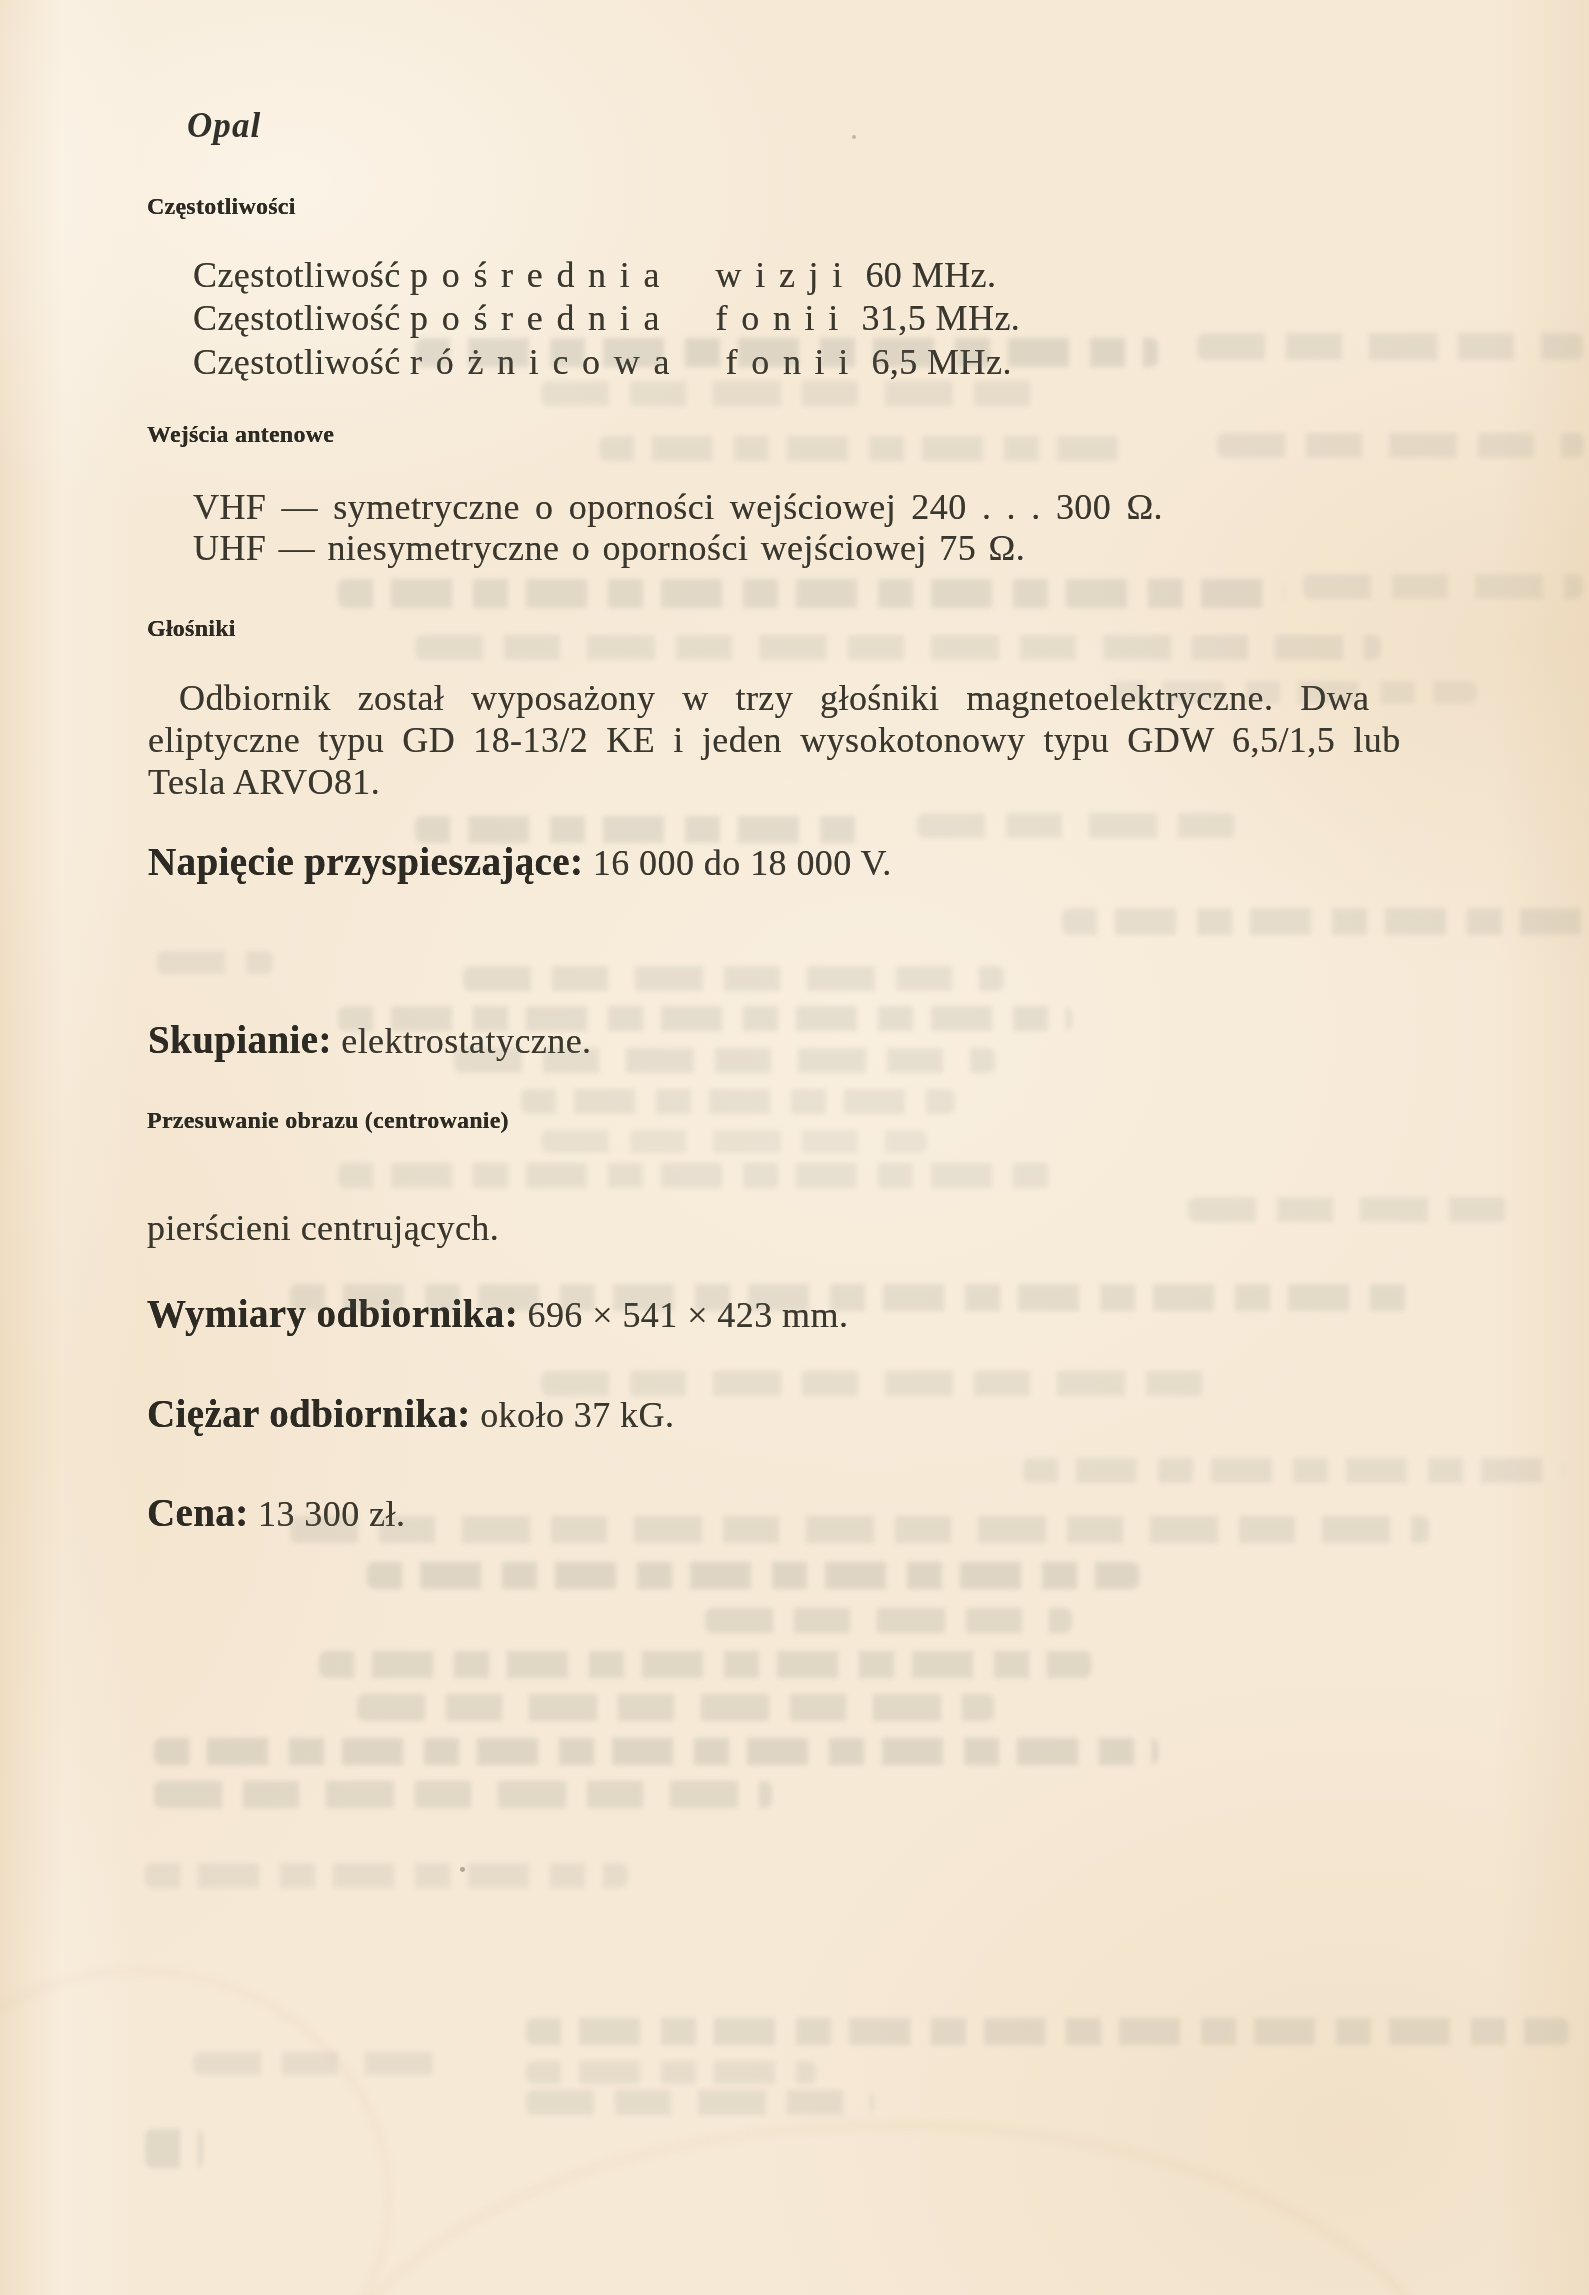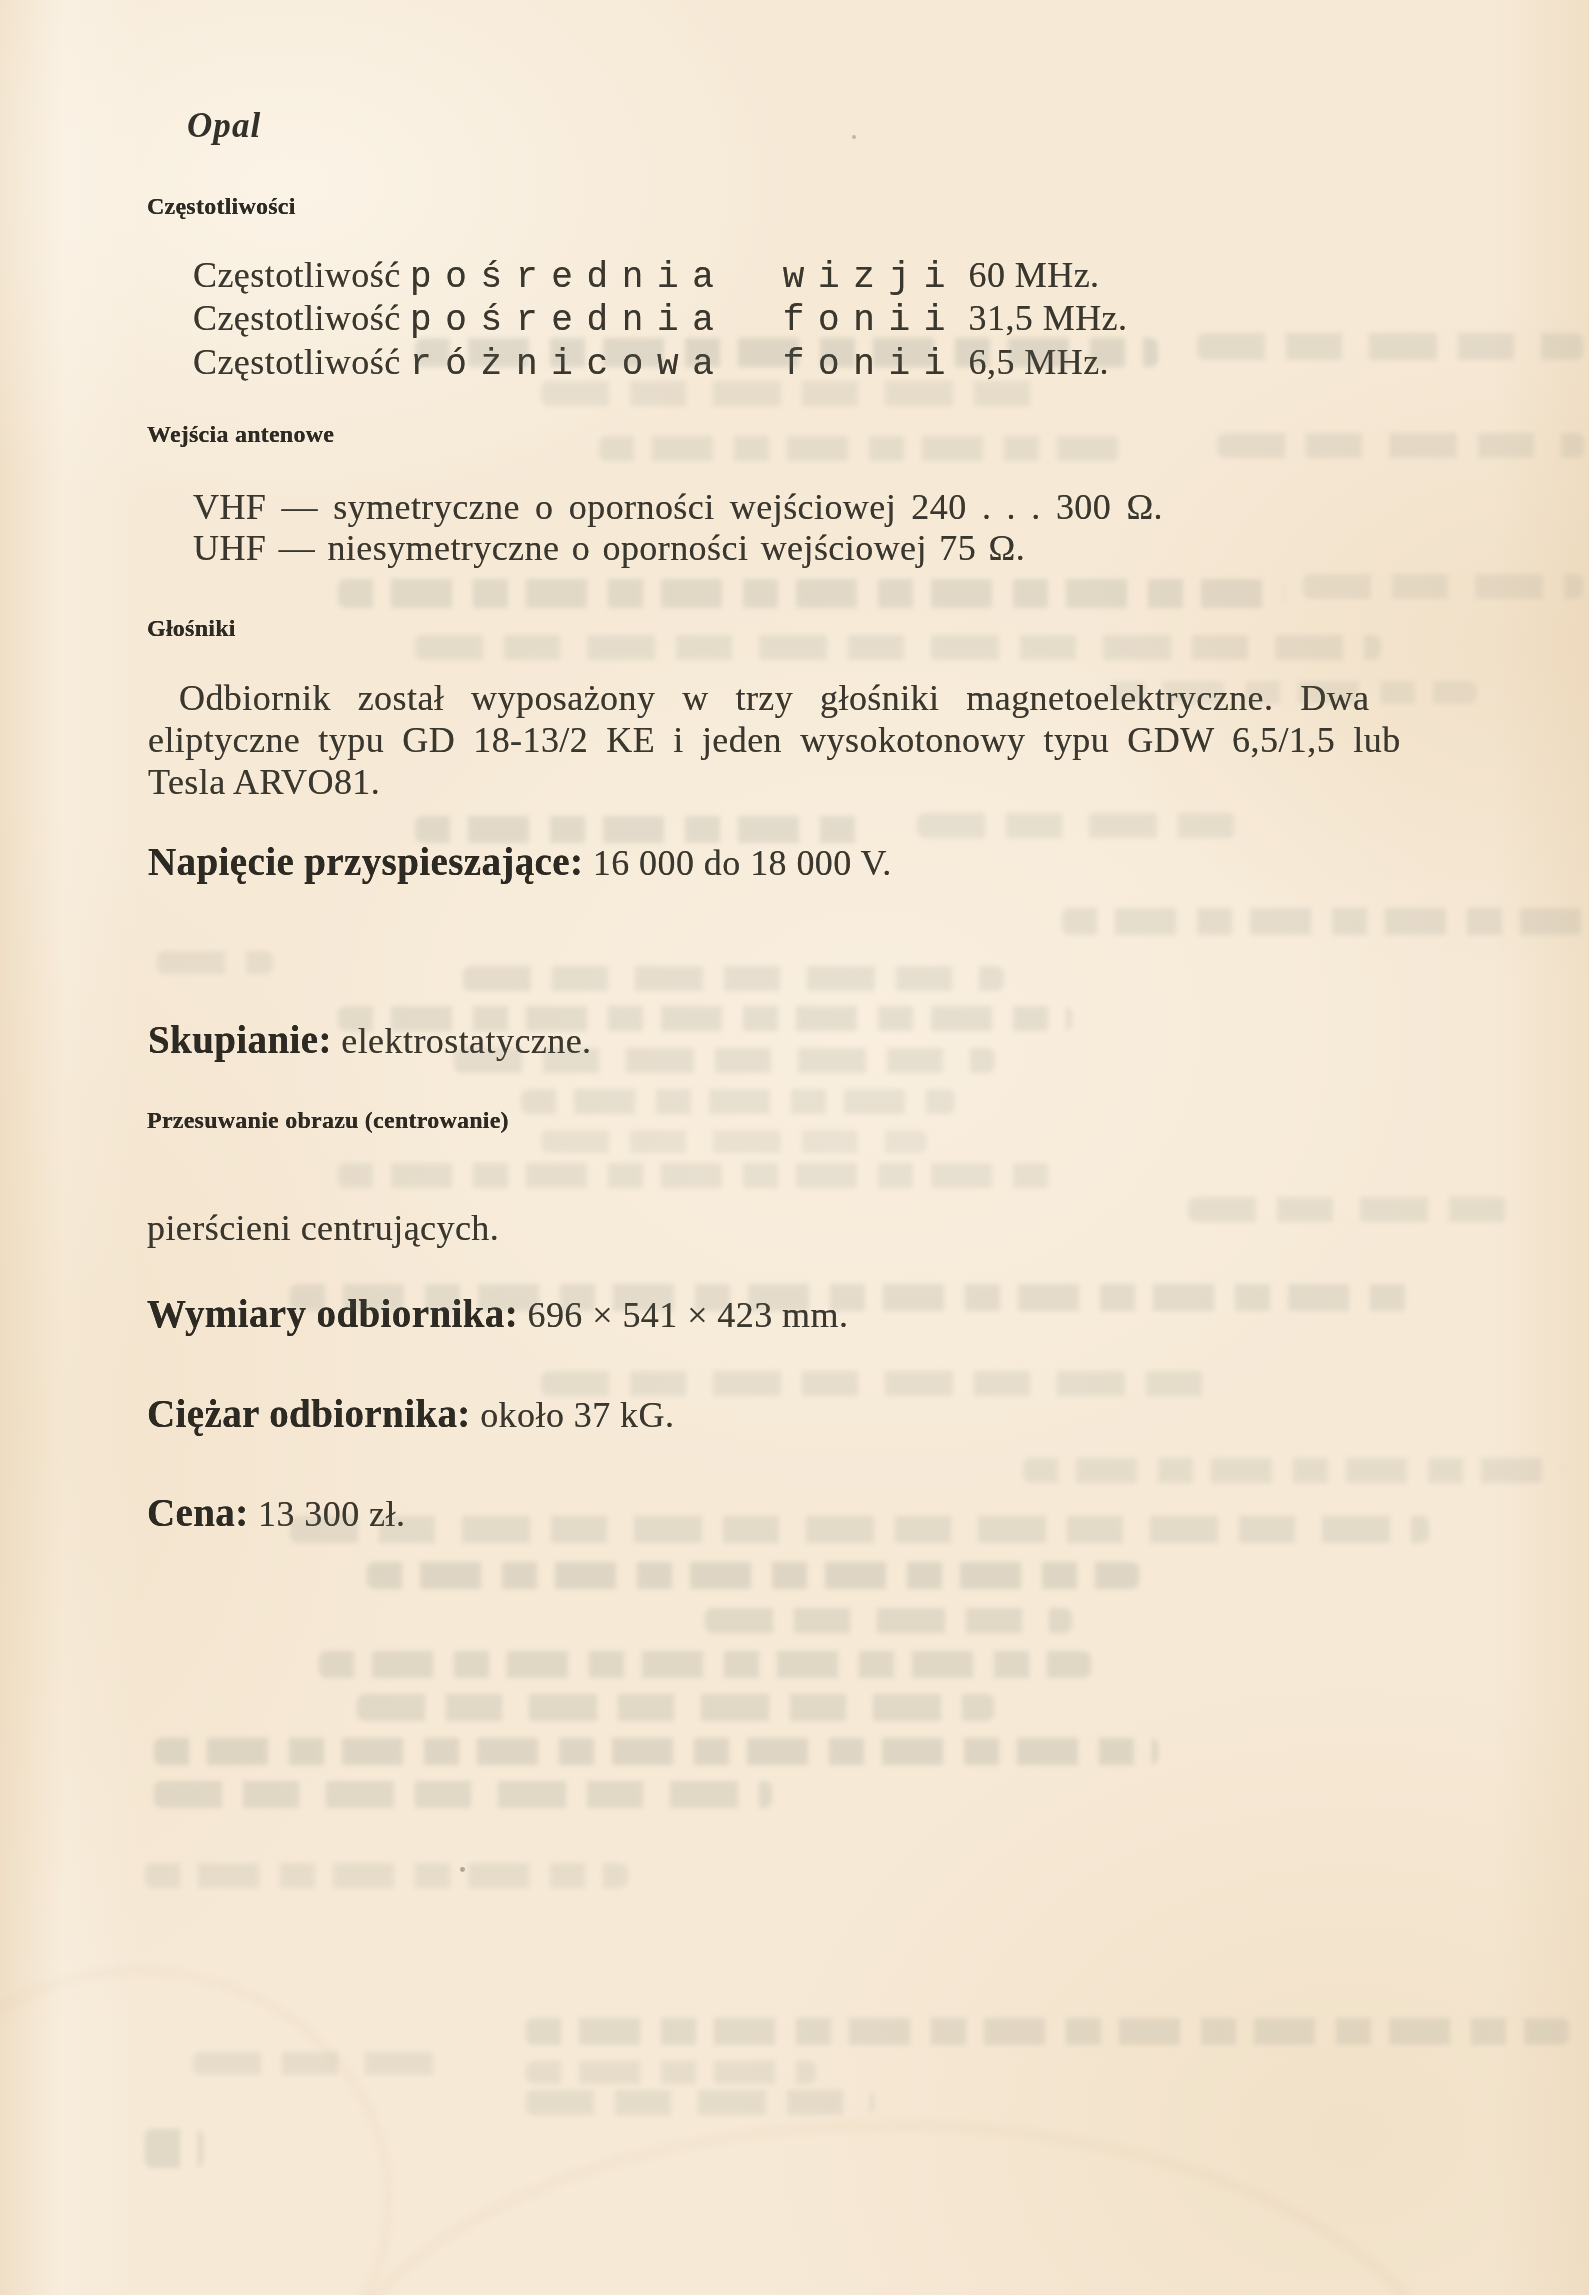--- a/index.html
+++ b/index.html
@@ -18,21 +18,21 @@
       linear-gradient(90deg, rgba(224,196,156,.28) 0, rgba(255,252,246,.22) 4%, transparent 9%),
       linear-gradient(270deg, rgba(222,194,154,.25) 0, transparent 6%);
     font-family:"Liberation Serif","DejaVu Serif",serif;
     color:var(--ink,#383428);
   }
   .abs{position:absolute;line-height:1;white-space:nowrap;}
   .title{font-size:35px;font-weight:bold;font-style:italic;letter-spacing:.03em;color:#32302a;}
   .h{font-size:24px;font-weight:bold;letter-spacing:.01em;color:#2c2a23;text-shadow:0 0 0.6px #2c2a23;}
   .b{font-size:36px;letter-spacing:.012em;color:#3a372e;text-shadow:0 0 0.5px rgba(58,55,46,.65);}
   .lbl{font-size:39px;font-weight:bold;letter-spacing:.01em;color:#2c2a23;text-shadow:0 0 0.6px #2c2a23;margin-top:28px;}
-  .sp{letter-spacing:.38em;word-spacing:.55em;font-family:Liberation Mono, monospace;}
+  .sp{letter-spacing:.38em;word-spacing:.55em;}
   .ws-a{word-spacing:17.4px;}
   .ws-b{word-spacing:8.7px;}
   .ws-c{word-spacing:11.6px;}
   .ws-d{word-spacing:5.8px;}
   
   .bleed{
     position:absolute;border-radius:7.7px;
     color:#68746c;
     background:repeating-linear-gradient(90deg, currentColor 0 35px, transparent 35px 53px, currentColor 53px 114px, transparent 114px 135px);
     filter:blur(2.5px);

